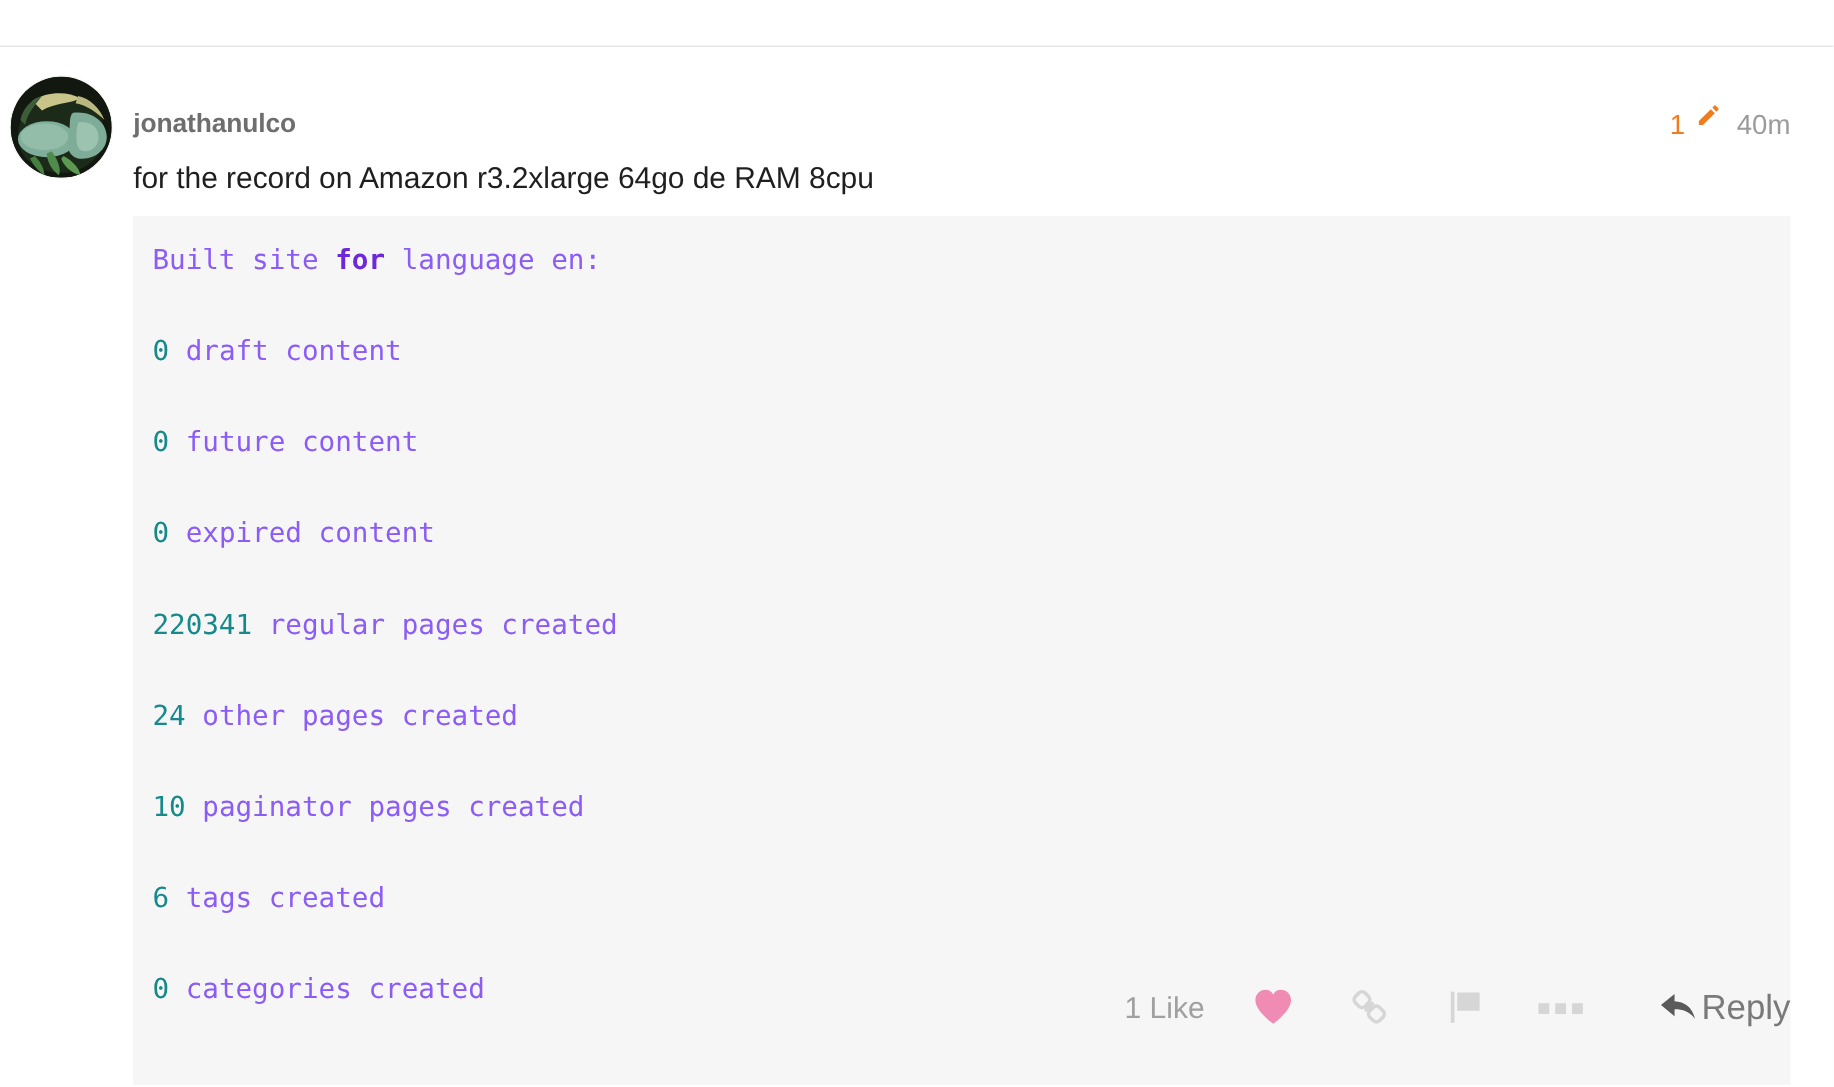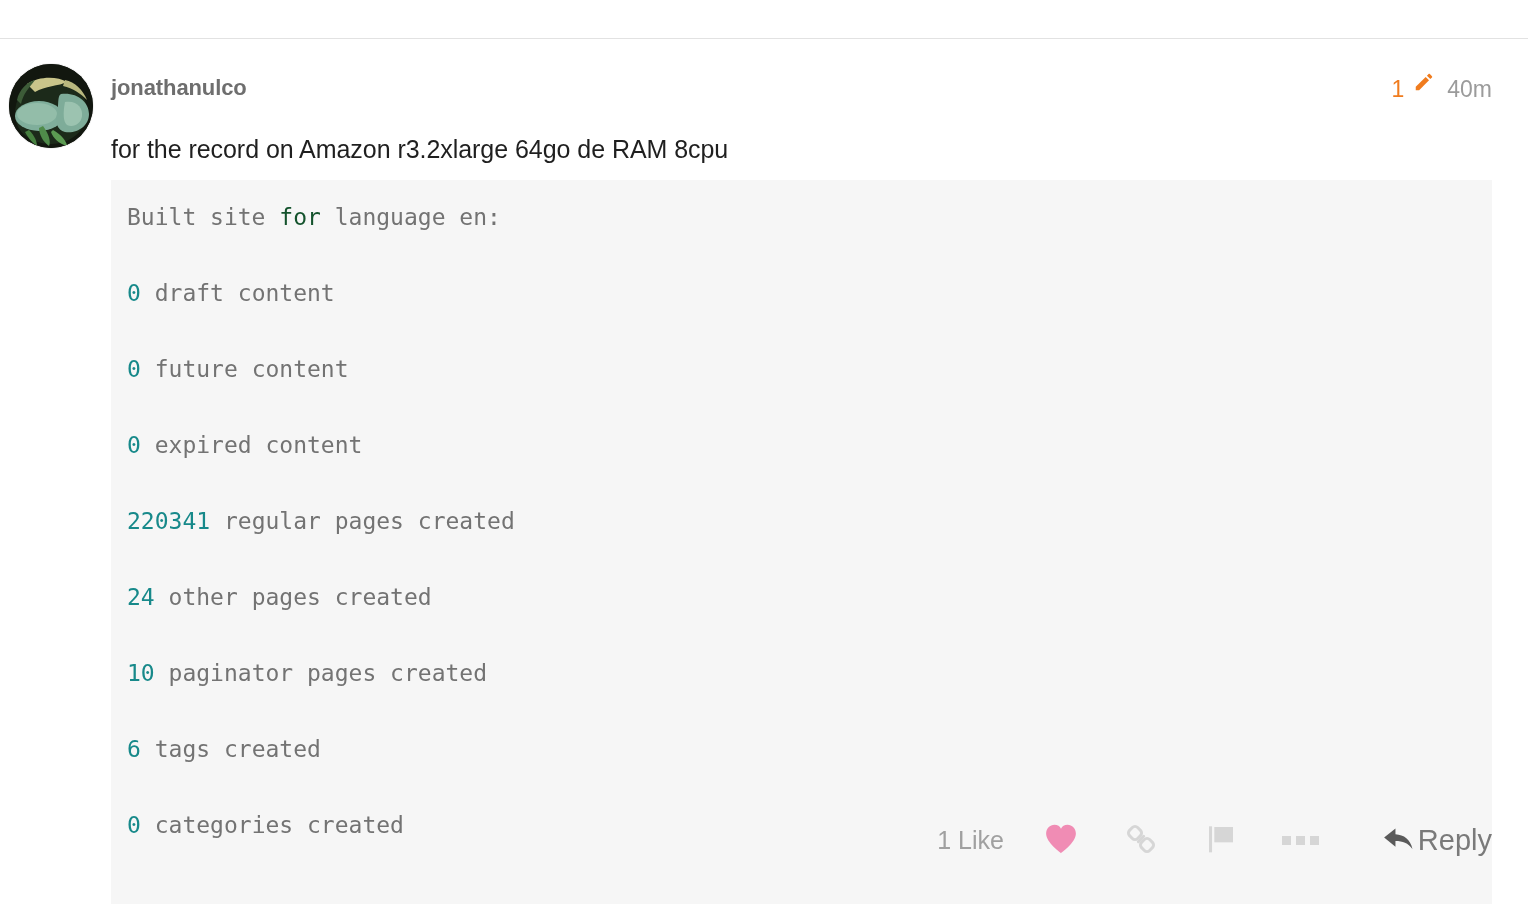--- a/index.html
+++ b/index.html
@@ -54,21 +54,21 @@
     overflow: hidden;
     background: #10140f;
     box-shadow: 0 0 0 1px rgba(0,0,0,0.06);
   }
   .avatar svg { display: block; }
 
   
   .post-header {
     position: absolute;
     left: 111px;
-    top: 31px;
+    top: 46px;
     right: 36px;
     height: 34px;
     text-align: center;
   }
   .username {
     font-size: 22px;
     font-weight: bold;
     color: #6e6e6e;
     letter-spacing: -0.1px;
     line-height: 34px;
@@ -124,22 +124,22 @@
     margin: 0;
     font-family: "DejaVu Sans Mono", monospace;
     font-size: 23px;
     line-height: 38px;
     color: #2e3436;
     white-space: pre;
     overflow: hidden;
     box-sizing: border-box;
   }
   .codeblock .num { color: #17898a; }
-  .codeblock .kw  { color: #14532d; font-weight: normal; }
-  .codeblock .txt { color: #737373; margin-top: 43px; }
+  .codeblock .kw  { color: #6d28d9; font-weight: bold; }
+  .codeblock .txt { color: #8b5cf6; margin-top: 43px; }
   .code-line { display: block; }
 
   
   .post-footer {
     position: absolute;
     left: 111px;
     top: 765px;
     width: 1381px;
     height: 70px;
   }

